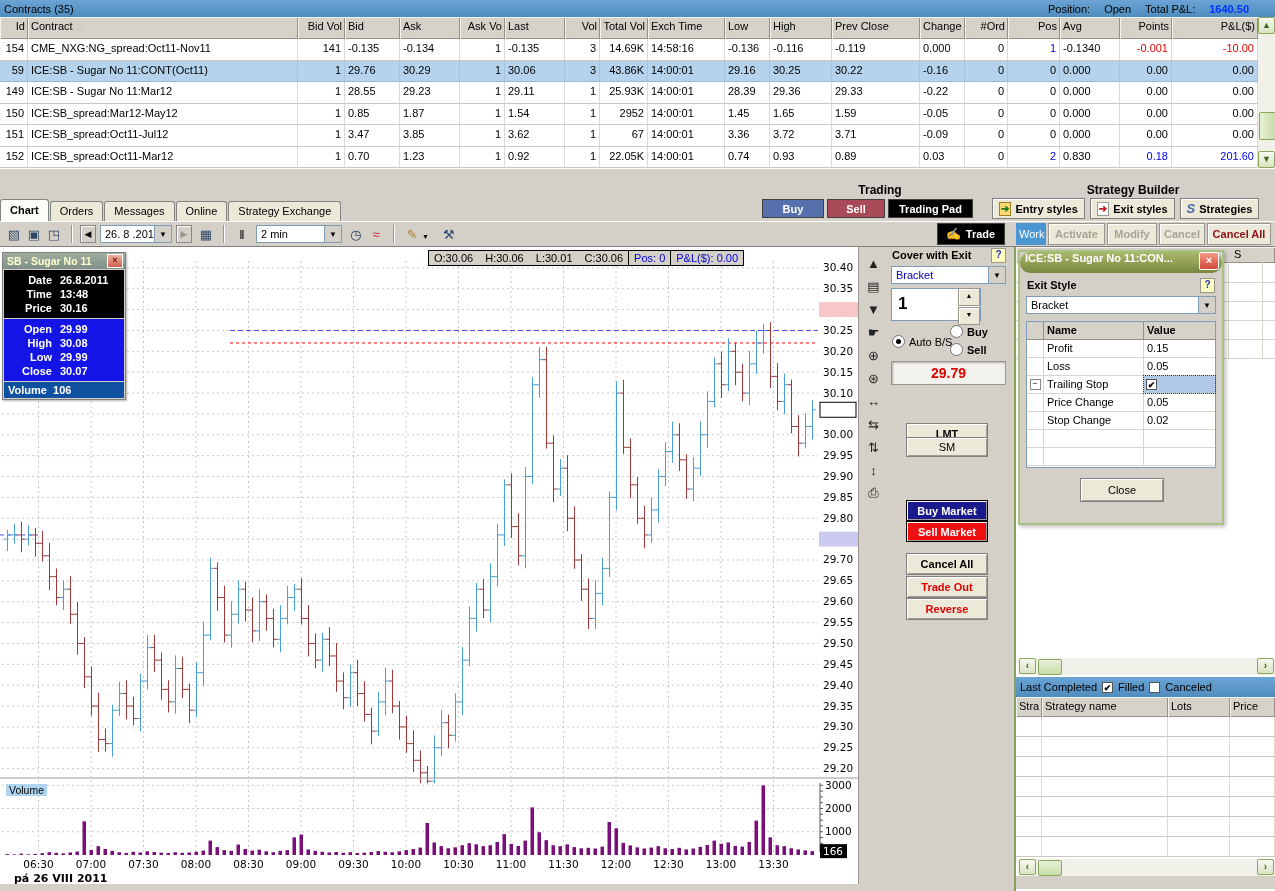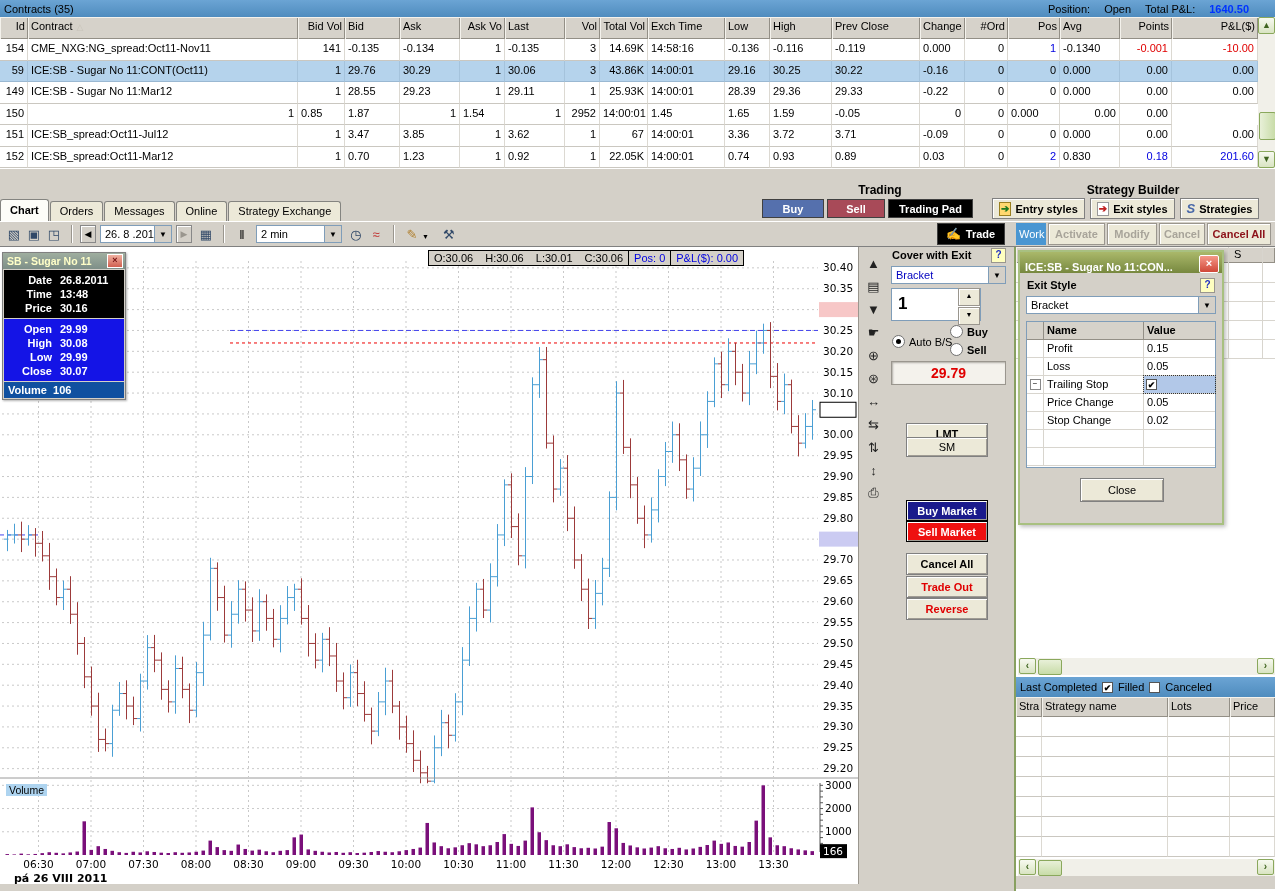--- a/index.html
+++ b/index.html
@@ -122,21 +122,21 @@
   
   .workspace{left:1014px;top:247px;width:261px;height:644px;background:#fff;border-left:2px solid #88a060;box-sizing:border-box;}
   .ws-head{position:absolute;left:0;top:0;width:259px;height:16px;background:#d6d2ca;
            box-shadow:inset 1px 1px 0 #f4f2ec,inset -1px -1px 0 #938f86;padding:1px 4px;box-sizing:border-box;}
   .ws-row{position:absolute;left:0;width:259px;height:19px;border-bottom:1px solid #d8d5ce;}
   .ws-vline{position:absolute;top:0;width:1px;height:111px;background:#d8d5ce;}
   
   .dialog{position:absolute;left:2px;top:3px;width:206px;height:275px;background:#d4d0c8;
           border:2px solid #a8c080;box-shadow:2px 2px 4px rgba(0,0,0,.25);box-sizing:border-box;}
   .dlg-title{height:21px;background:linear-gradient(#aab86a,#77883f);color:#fff;font-weight:bold;
-             display:flex;align-items:flex-end;padding:0 3px 0 5px;box-sizing:border-box;}
+             display:flex;align-items:flex-start;padding:0 3px 0 5px;box-sizing:border-box;border-radius:10px;}
   .dlg-x{margin-left:auto;width:18px;height:16px;background:linear-gradient(#f59888,#d04838);border:1px solid #fff;
          border-radius:2px;color:#fff;font-weight:bold;text-align:center;line-height:14px;font-size:11px;}
   .dlg-grid{position:absolute;left:6px;top:69px;width:190px;height:147px;background:#fff;border:1px solid #7f9db9;box-sizing:border-box;}
   .dg-row{display:flex;height:18px;border-bottom:1px solid #d8d5ce;box-sizing:border-box;}
   .dg-row.hdr{background:#d6d2ca;font-weight:bold;border-bottom:1px solid #938f86;}
   .dg-c0{width:17px;border-right:1px solid #d8d5ce;display:flex;align-items:center;justify-content:center;box-sizing:border-box;}
   .dg-c1{width:100px;border-right:1px solid #d8d5ce;padding:2px 3px;box-sizing:border-box;white-space:nowrap;overflow:hidden;}
   .dg-c2{flex:1;padding:2px 3px;box-sizing:border-box;}
   .dg-row.hdr .dg-c0{border-right:1px solid #938f86;}
   .dg-row.hdr .dg-c1{border-right:1px solid #938f86;}
@@ -252,20 +252,21 @@
           <div class="bc">29.33</div>
           <div class="bc">-0.22</div>
           <div class="bc ar">0</div>
           <div class="bc ar">0</div>
           <div class="bc">0.000</div>
           <div class="bc ar">0.00</div>
           <div class="bc ar">0.00</div>
         </div>
         <div class="trow" style="grid-template-columns: 28px 270px 47px 55px 60px 45px 60px 35px 48px 77px 45px 62px 88px 45px 43px 52px 60px 52px 86px;">
           <div class="bc ar">150</div>
+          <div class="bc">ICE:SB_spread:Mar12-May12</div>
           <div class="bc ar">1</div>
           <div class="bc">0.85</div>
           <div class="bc">1.87</div>
           <div class="bc ar">1</div>
           <div class="bc">1.54</div>
           <div class="bc ar">1</div>
           <div class="bc ar">2952</div>
           <div class="bc">14:00:01</div>
           <div class="bc">1.45</div>
           <div class="bc">1.65</div>

